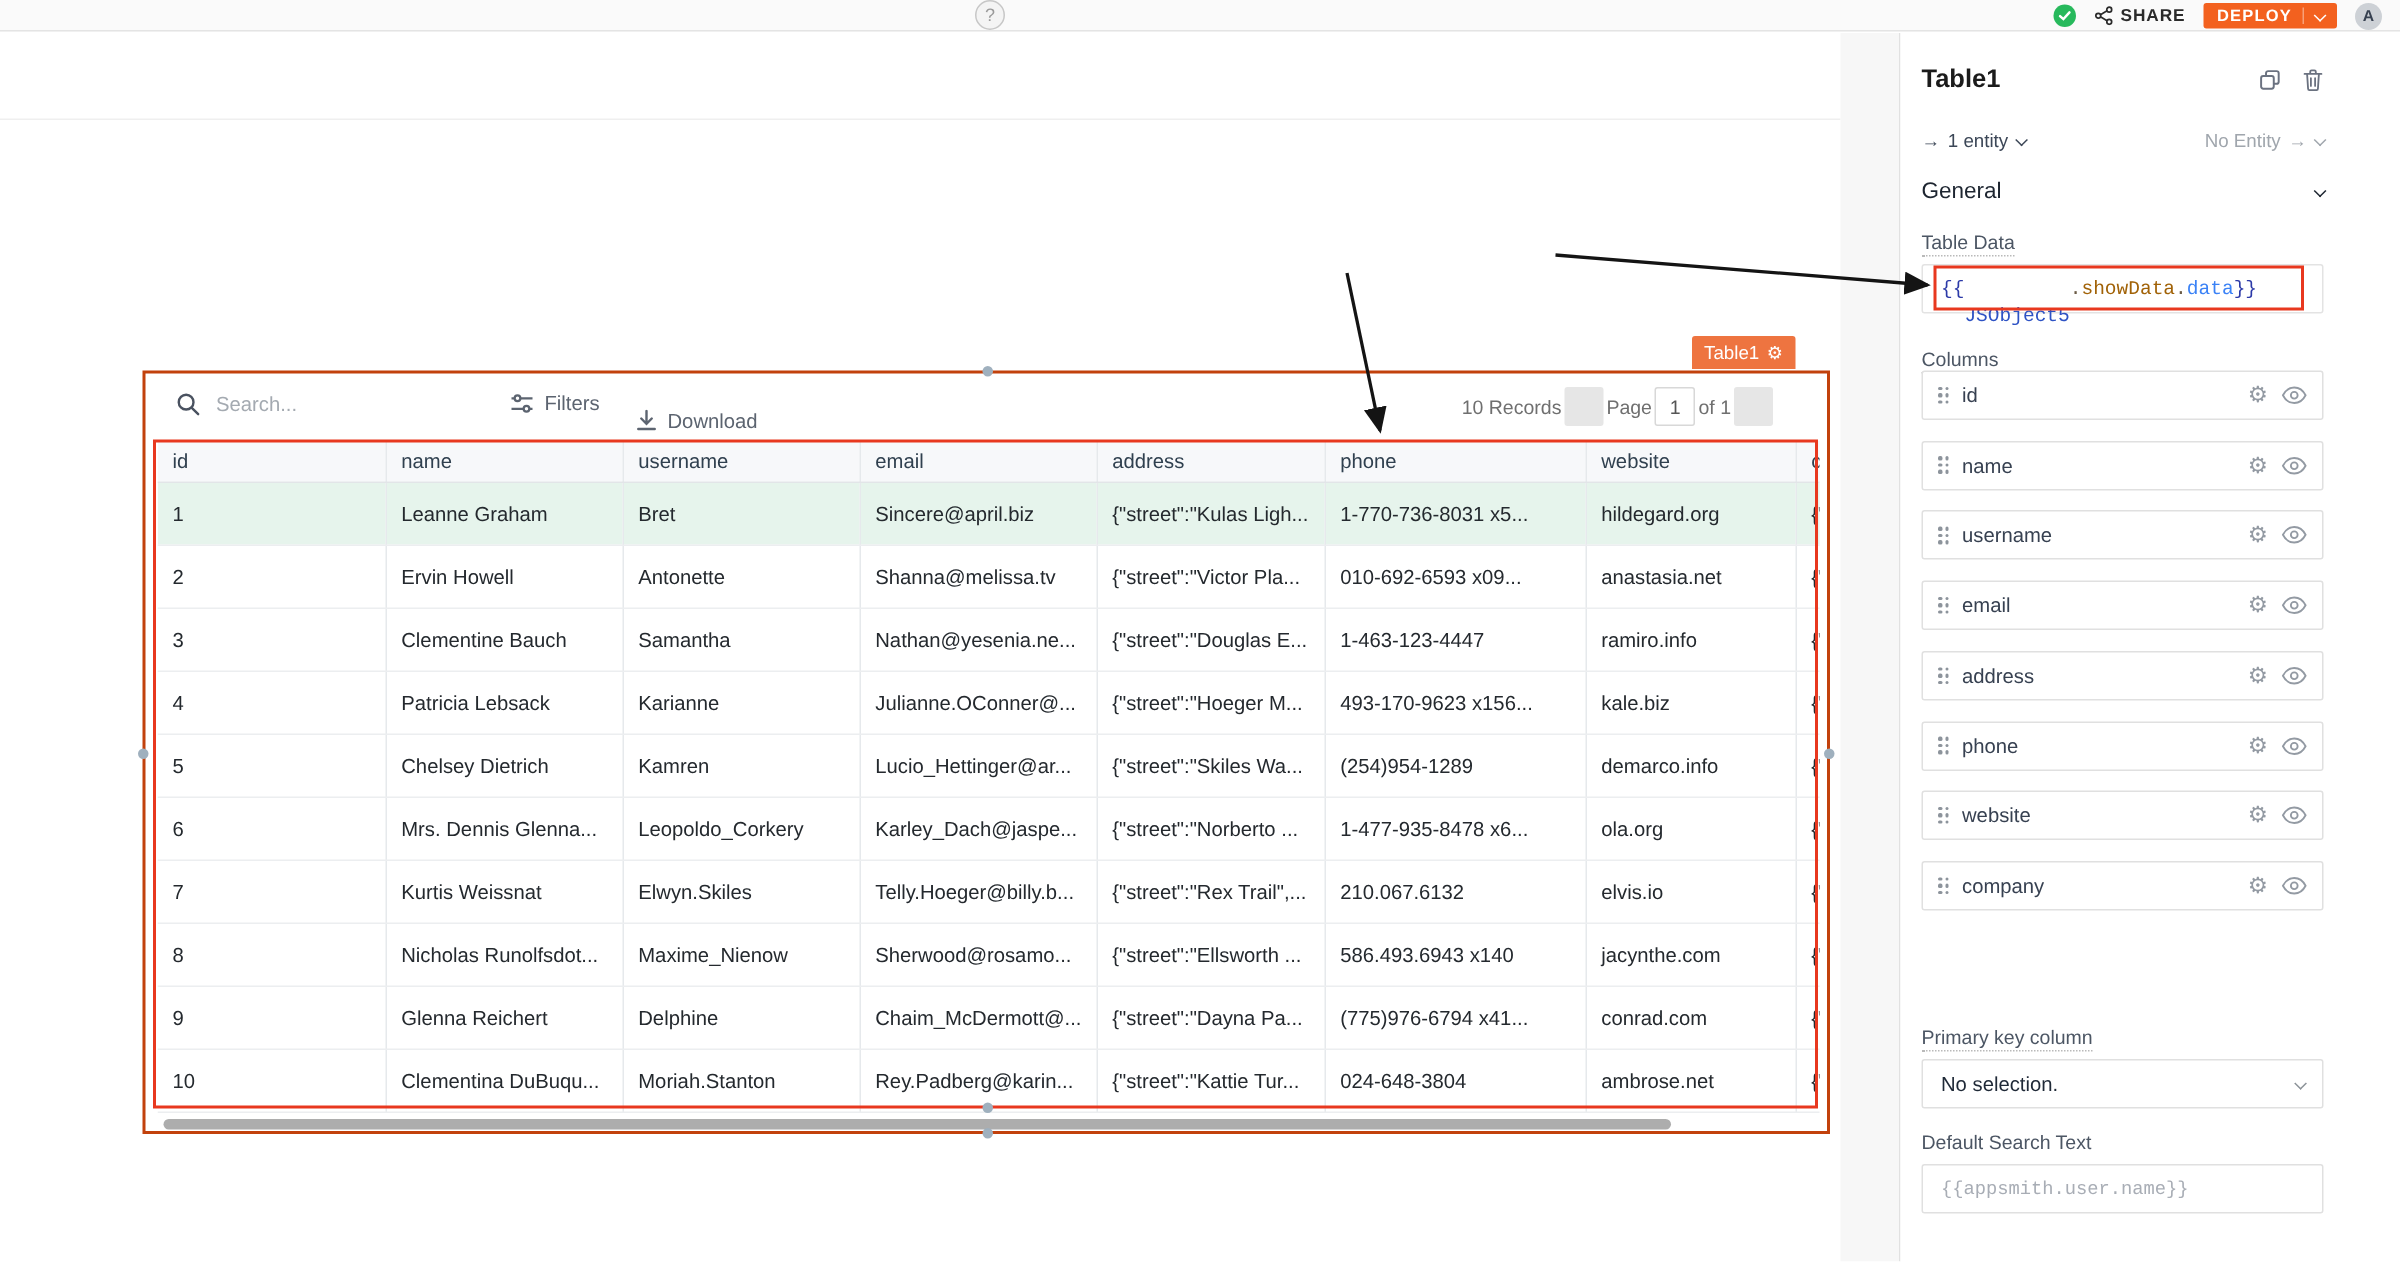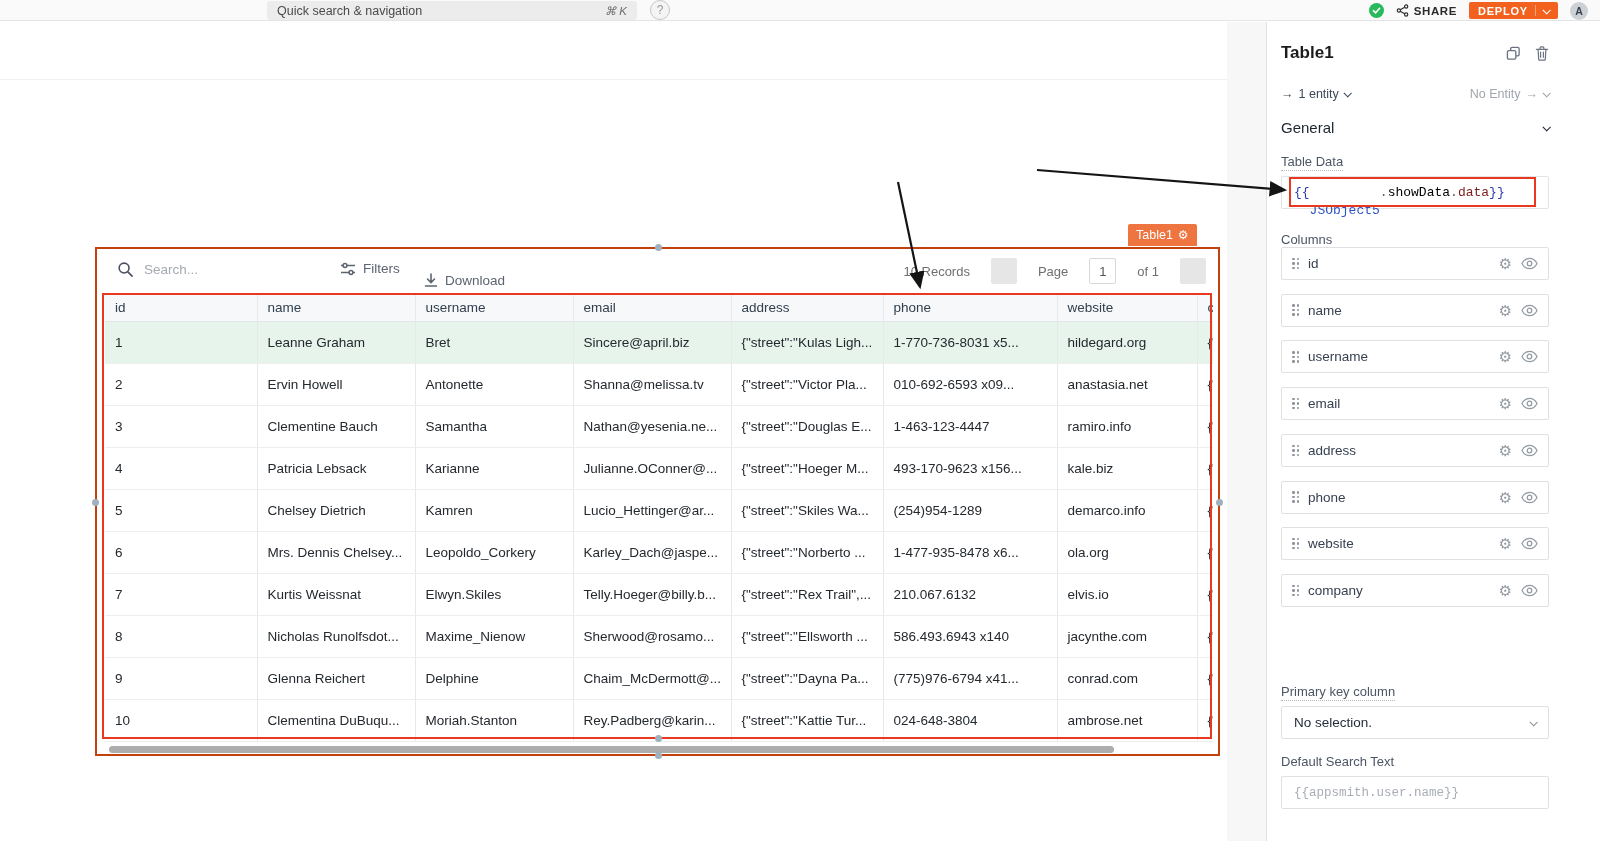--- a/index.html
+++ b/index.html
@@ -58,22 +58,22 @@
   
   .widget { position:absolute; left:95px; top:247px; width:1125px; height:509px;
     background:#fff; border:2px solid #c2410c; z-index:2; }
   .twtoolbar { position:relative; height:45px; width:100%; }
   .tw-search { position:absolute; left:20px; top:12px; display:flex; align-items:center; gap:10px; }
   .tw-search .ph { font-size:13.5px; color:#a4aab1; }
   .tw-act { position:absolute; top:12px; display:flex; align-items:center; gap:7px;
     color:#5c6470; font-size:13.5px; cursor:pointer; }
   .tw-filters { left:243px; }
   .tw-download { left:327px;margin-top:12px; }
-  .tw-pager { position:absolute; right:12px; top:9px; display:flex; align-items:center;
-    gap:21px; font-size:13px; color:#6f6f6f; }
+  .tw-pager { position:absolute; right:36px; top:9px; display:flex; align-items:center;
+    gap:2px; font-size:13px; color:#6f6f6f; }
   .pgbtn { width:26px; height:26px; background:#e6e6e6; border-radius:2px; cursor:pointer; }
   .pginput { width:27px; height:26px; border:1px solid #d8d8d8; border-radius:2px;
     text-align:center; font-size:13px; color:#555; font-family:"Liberation Sans",sans-serif; }
 
   .tbl-clip { position:absolute; left:8px; top:45px; width:1108px; height:448px; overflow:hidden; }
   table.data { border-collapse:collapse; table-layout:fixed; width:1109px; }
   table.data th, table.data td { overflow:hidden; white-space:nowrap; text-align:left;
     padding:0 0 0 10px; border-right:1px solid #e6e9ec; }
   table.data th { height:27px; background:#f7f8fa; color:#30404f; font-weight:500;
     font-size:13.5px; border-bottom:1px solid #e2e5e8; }
@@ -137,24 +137,20 @@
     font-size:12.5px; color:#a8adb5; cursor:text; }
   .flex1 { flex:1; }
   svg { display:block; }
 </style>
 </head>
 <body>
 
 <div class="screen">
 
   <header class="topbar">
-    <div class="quick-search">
-      <span class="ph">Quick search &amp; navigation</span>
-      <span class="kbd">⌘ K</span>
-    </div>
     <div class="help-btn">?</div>
     <div class="tr-group">
       <span class="saved-dot">
         <svg width="9" height="9" viewBox="0 0 10 10">
             <path d="M1.5 5.2 L4 7.5 L8.5 2.5" stroke="#fff" stroke-width="1.8" fill="none" stroke-linecap="round"></path>
           </svg>
       </span>
       <span class="share-btn">
         <svg width="13" height="13" viewBox="0 0 16 16">
             <circle cx="12.5" cy="3" r="2" fill="none" stroke="#2b2b2b" stroke-width="1.4"></circle>
@@ -277,21 +273,21 @@
               <td class="c1">Chelsey Dietrich</td>
               <td class="c2">Kamren</td>
               <td class="c3">Lucio_Hettinger@ar...</td>
               <td class="c4">{"street":"Skiles Wa...</td>
               <td class="c5">(254)954-1289</td>
               <td class="c6">demarco.info</td>
               <td class="c7">{"</td>
             </tr>
             <tr>
               <td class="c0">6</td>
-              <td class="c1">Mrs. Dennis Chelsey...</td>
+              <td class="c1">Mrs. Dennis Glenna...</td>
               <td class="c2">Leopoldo_Corkery</td>
               <td class="c3">Karley_Dach@jaspe...</td>
               <td class="c4">{"street":"Norberto ...</td>
               <td class="c5">1-477-935-8478 x6...</td>
               <td class="c6">ola.org</td>
               <td class="c7">{"</td>
             </tr>
             <tr>
               <td class="c0">7</td>
               <td class="c1">Kurtis Weissnat</td>
@@ -381,23 +377,23 @@
       <span class="lbl">General</span>
       <span class="chev" style="color:#1d2530;"></span>
     </div>
     <div class="p-label" style="top:132px;">
       <span class="dotted">Table Data</span>
     </div>
     <div class="code-box" id="code-box">
         <span style="color: rgb(44, 58, 168);">{{</span>
         <span style="color: rgb(45, 82, 196); margin-top: 35px;">JSObject5</span>
         <span style="color: rgb(107, 91, 69);">.</span>
-        <span style="color: #000000;">showData</span>
+        <span style="color: #a16207;">showData</span>
         <span style="color: rgb(107, 91, 69);">.</span>
-        <span style="color: #7f1d1d;">data</span>
+        <span style="color: #3b82f6;">data</span>
         <span style="color: rgb(44, 58, 168);">}}</span>
       </div>
 
     <div class="p-label" style="top:210px;">
       <span class="dotted">Columns</span>
     </div>
     <div id="col-cards">
     <div class="col-card" style="top: 225px;">
       <span class="drag6">
         <i>

